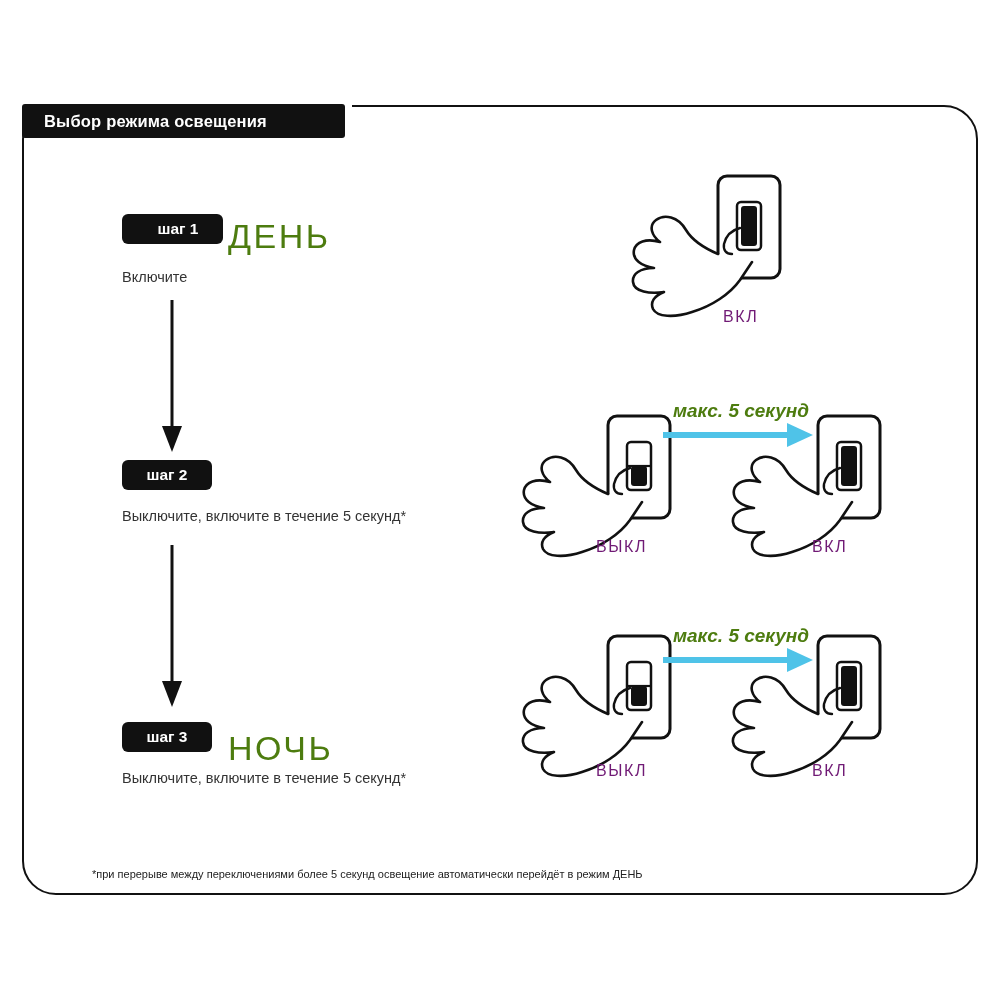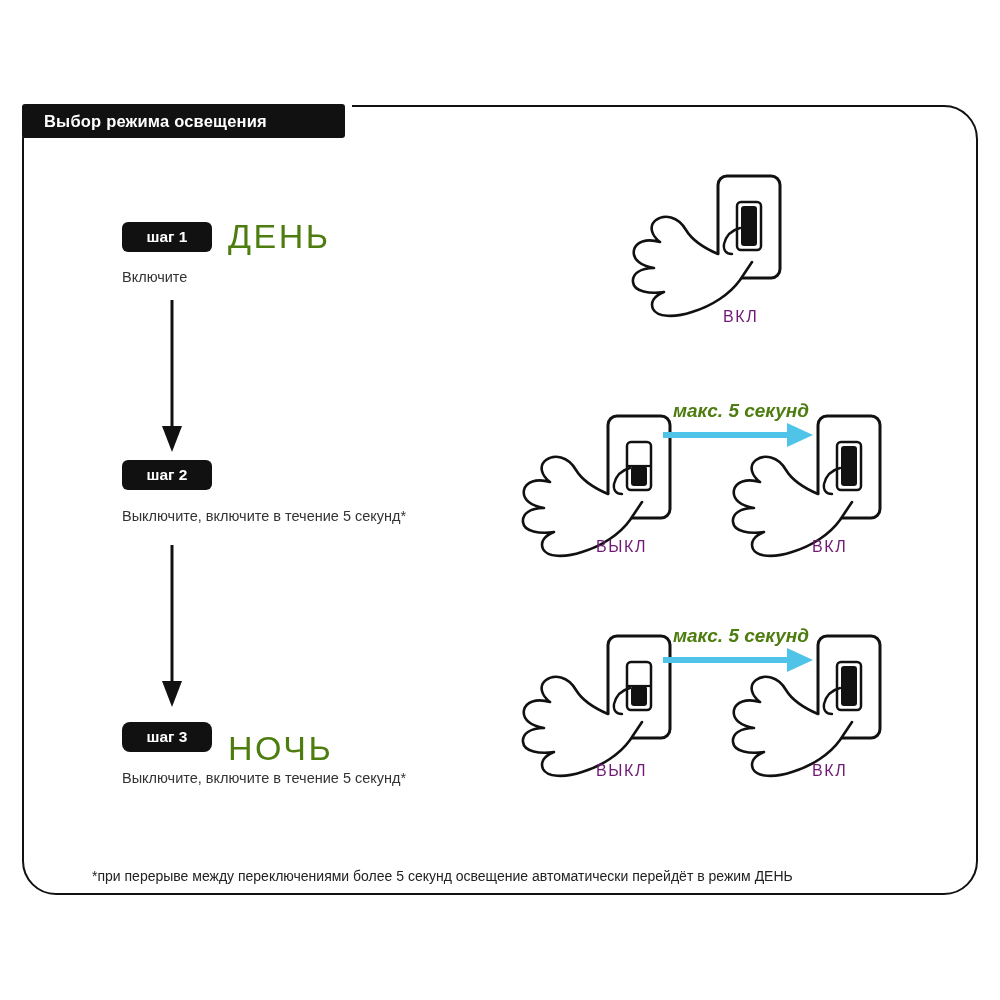--- a/index.html
+++ b/index.html
@@ -113,50 +113,50 @@
     font-weight: bold;
     color: #4d7c0f;
     white-space: nowrap;
   }
 
   .footnote {
     position: absolute;
     left: 92px;
     top: 866px;
     width: 830px;
-    font-size: 14px;
+    font-size: 11px;
     color: #222222;
     line-height: 1.5;
   }
 
   svg { display: block; }
 </style>
 </head>
 <body>
 
 <div id="canvas">
 
   <div class="frame"></div>
   <div class="title-gap"></div>
   <div class="title-tag">
     <span>Выбор режима освещения</span>
   </div>
 
-  <div class="chip" style="left:122px; top:222px;">
+  <div class="chip" style="left:122px; top:214px;padding-left:11px;">
     <span>шаг 1</span>
   </div>
   <div class="mode" style="left:228px; top:217px;">ДЕНЬ</div>
   <div class="desc" style="left:122px; top:269px;">Включите</div>
 
   <div class="chip" style="left:122px; top:460px;">
     <span>шаг 2</span>
   </div>
   <div class="desc" style="left:122px; top:508px;">Выключите, включите в течение 5 секунд*</div>
 
-  <div class="chip" style="left:122px; top:722px;border-radius:8px;">
+  <div class="chip" style="left:122px; top:722px;">
     <span>шаг 3</span>
   </div>
   <div class="mode" style="left:228px; top:717px;margin-top:12px;">НОЧЬ</div>
   <div class="desc" style="left:122px; top:770px;">Выключите, включите в течение 5 секунд*</div>
 
   <svg style="position:absolute; left:150px; top:300px;" width="60" height="160" viewBox="0 0 60 160">
     <line x1="22" y1="0" x2="22" y2="132" stroke="#111" stroke-width="3"></line>
     <polygon points="22,152 12,126 32,126" fill="#111"></polygon>
   </svg>
 

